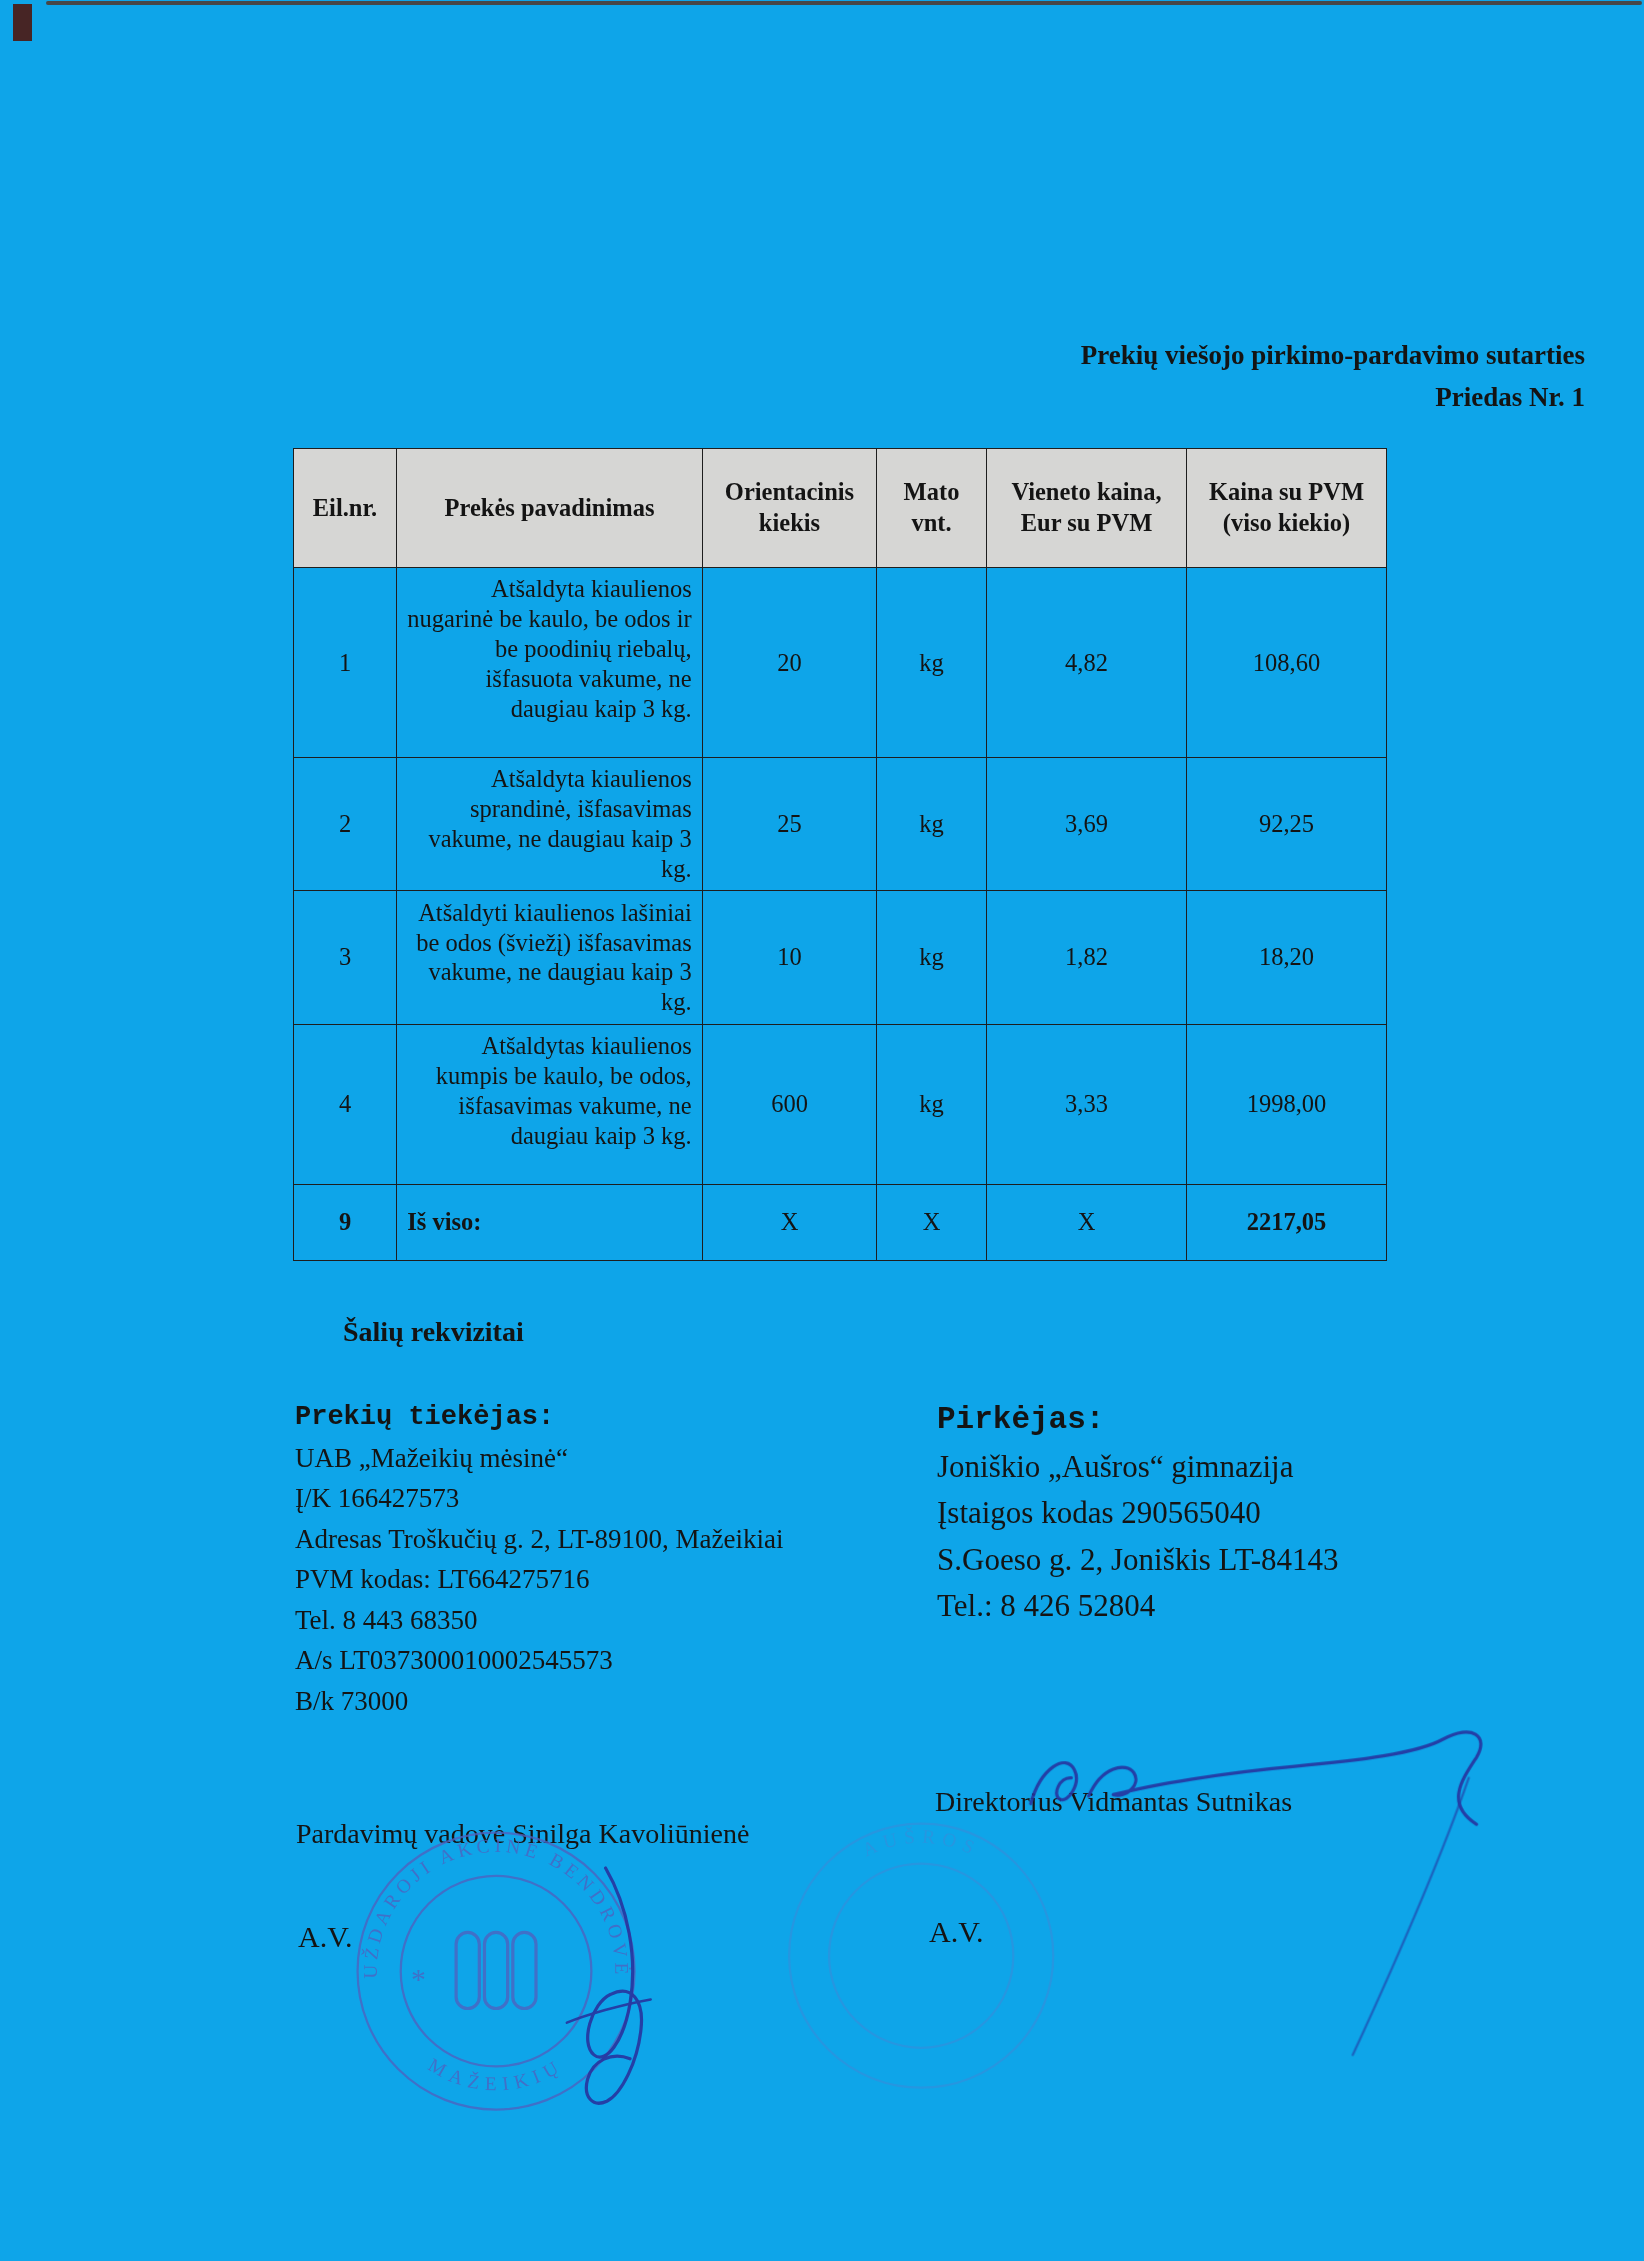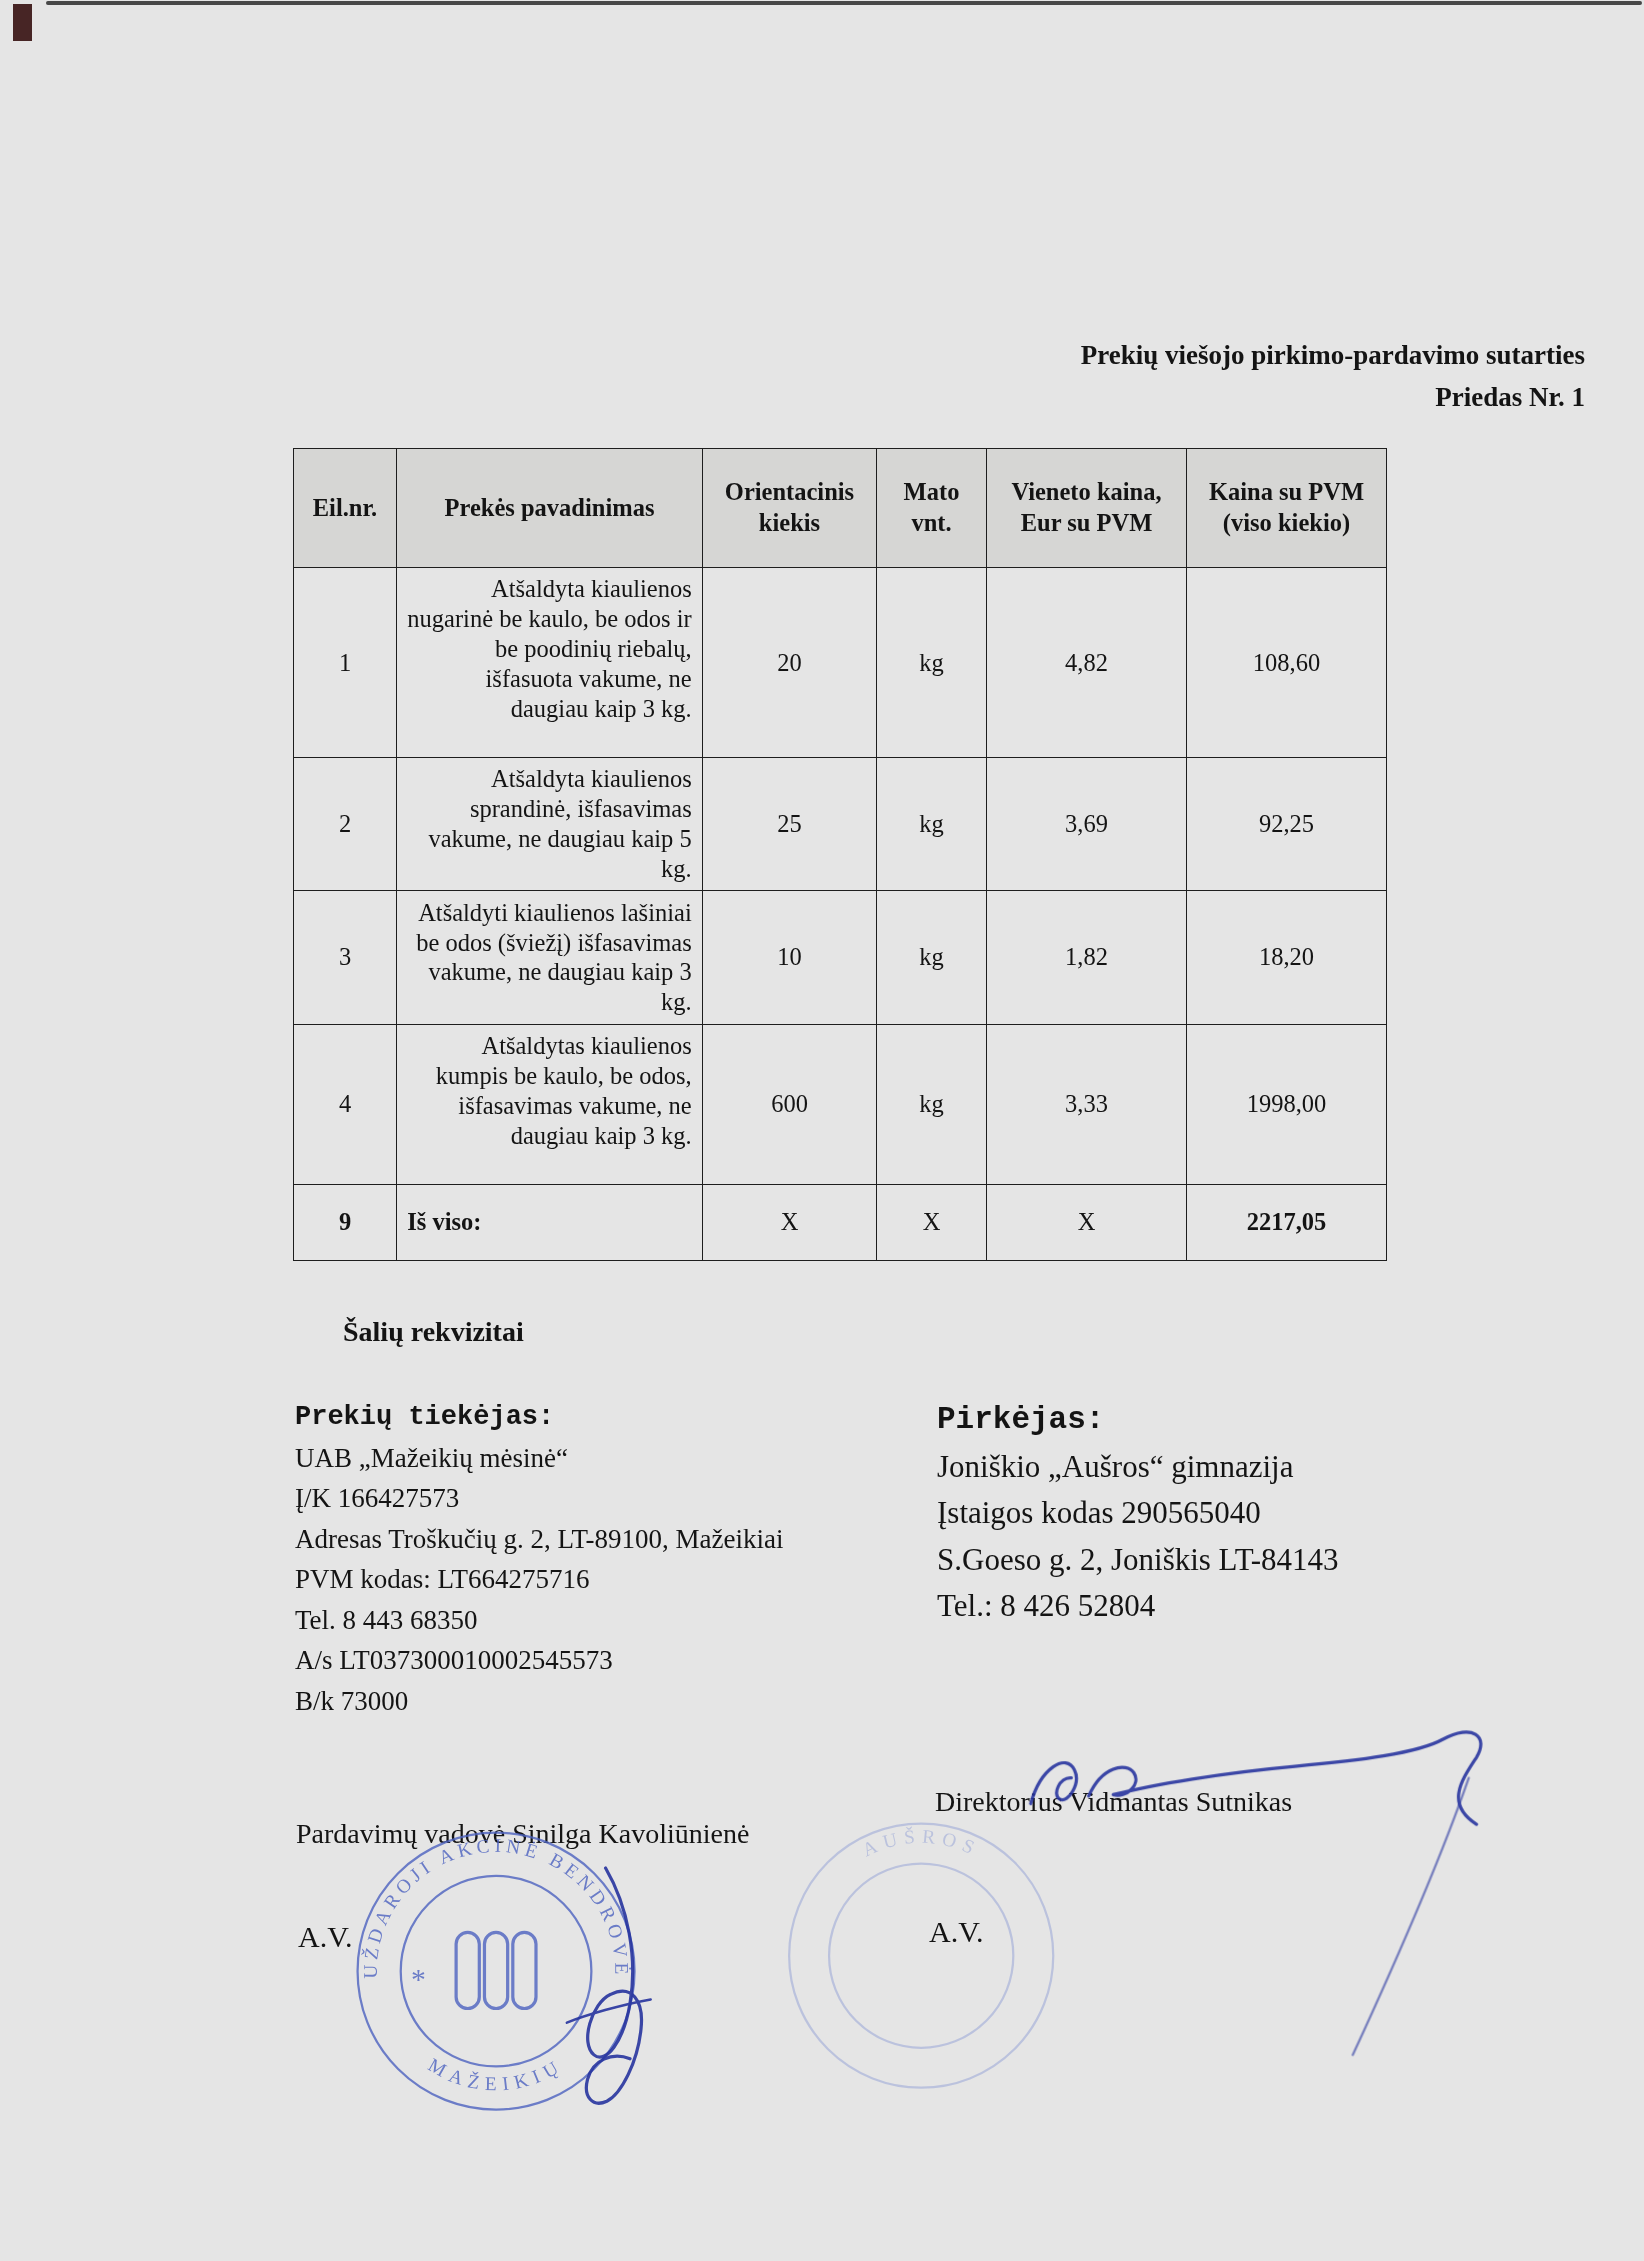--- a/index.html
+++ b/index.html
@@ -1,21 +1,21 @@
 <!DOCTYPE html>
 <html style="font-size:10.3px"><head>
 <meta charset="utf-8">
 <style>
   * { box-sizing: border-box; }
   html, body { margin: 0; padding: 0; background: #ffffff; }
   .page {
     position: relative;
     width: 1644px;
     height: 2261px;
-    background: #e5e5e5;
+    background: #0ea5e9;
     font-family: "Liberation Serif", serif;
     color: #141414;
     overflow: hidden;
   }
 
   
   .scan-line { position: absolute; top: 1.3px; left: 46px; width: 1596px; height: 3.9px; background: #474747; border-radius: 1.9px; }
   .scan-mark { position: absolute; top: 3.9px; left: 13px; width: 19.3px; height: 37px; background: #472525; }
 
   
@@ -95,21 +95,21 @@
       <tr class="r1">
         <td class="c-nr">1</td>
         <td class="c-name">Atšaldyta kiaulienos nugarinė be kaulo, be odos ir be poodinių riebalų, išfasuota vakume, ne daugiau kaip 3 kg.</td>
         <td class="c-num">20</td>
         <td class="c-num">kg</td>
         <td class="c-num">4,82</td>
         <td class="c-num">108,60</td>
       </tr>
       <tr class="r2">
         <td class="c-nr">2</td>
-        <td class="c-name">Atšaldyta kiaulienos sprandinė, išfasavimas vakume, ne daugiau kaip 5 kg.</td>
+        <td class="c-name">Atšaldyta kiaulienos sprandinė, išfasavimas vakume, ne daugiau kaip 3 kg.</td>
         <td class="c-num">25</td>
         <td class="c-num">kg</td>
         <td class="c-num">3,69</td>
         <td class="c-num">92,25</td>
       </tr>
       <tr class="r3">
         <td class="c-nr">3</td>
         <td class="c-name">Atšaldyti kiaulienos lašiniai be odos (šviežį) išfasavimas vakume, ne daugiau kaip 3 kg.</td>
         <td class="c-num">10</td>
         <td class="c-num">kg</td>

